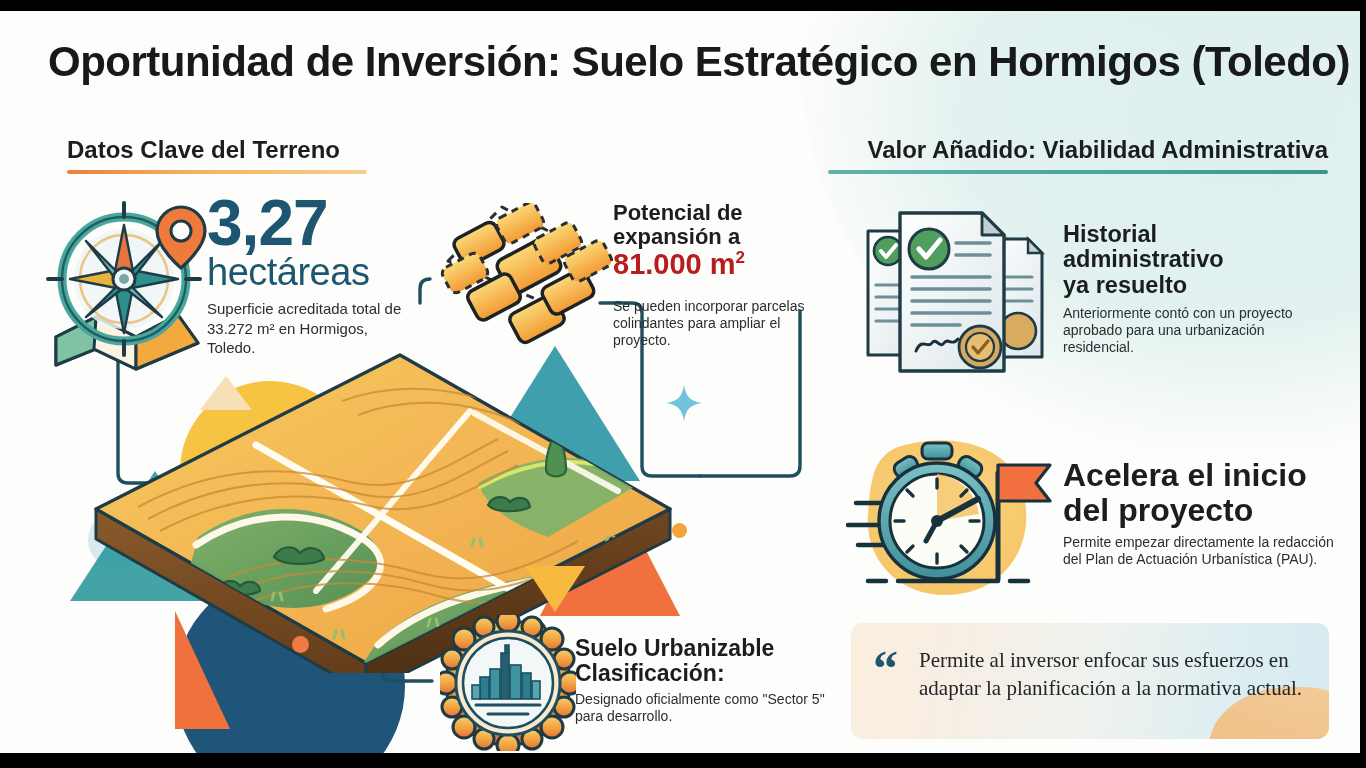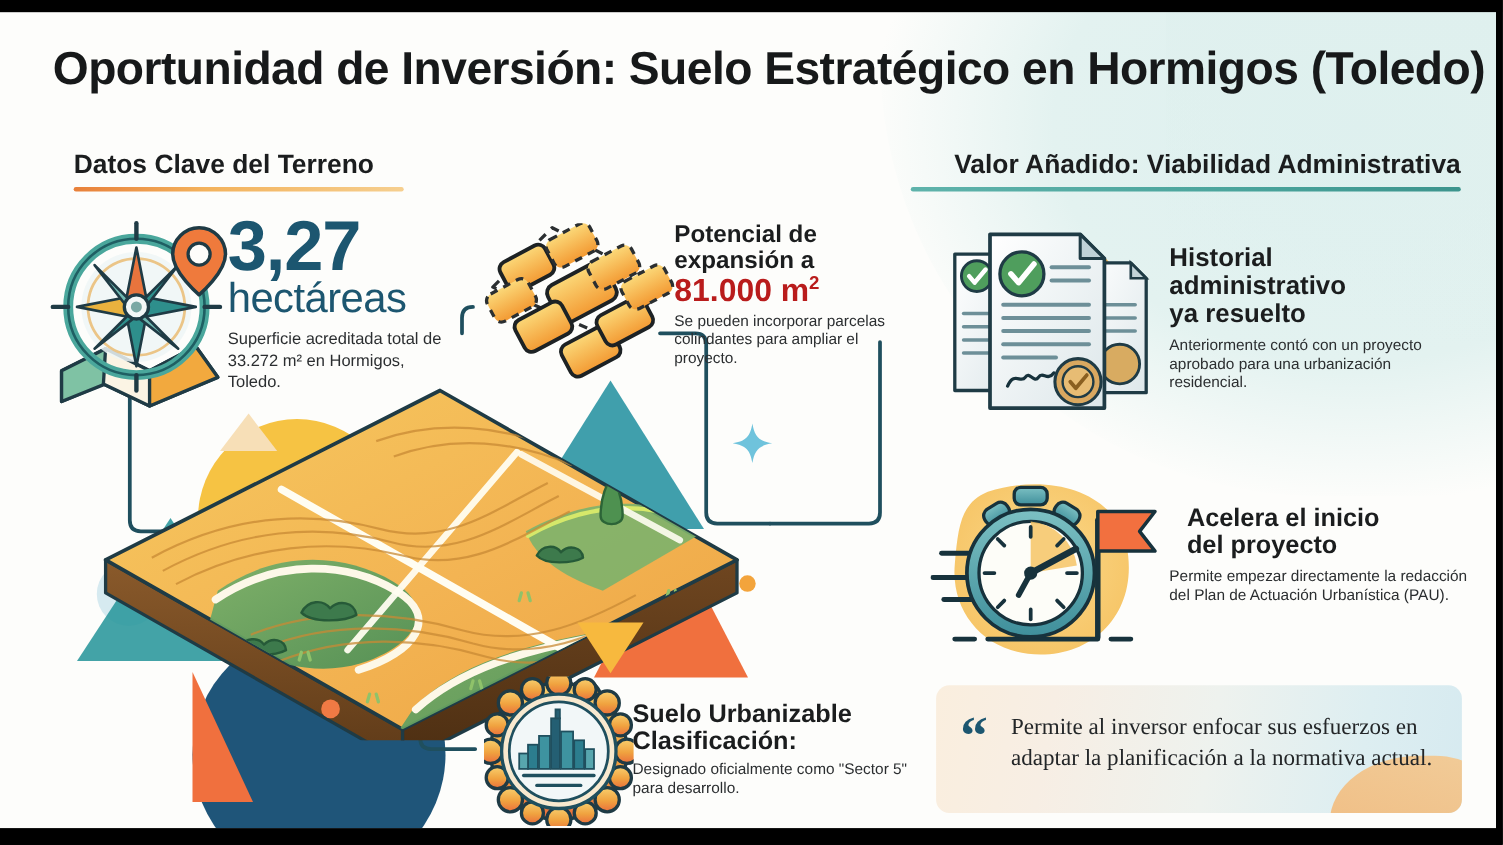--- a/index.html
+++ b/index.html
@@ -46,32 +46,32 @@
   
   #blk-hect{left:207px;top:186px;width:200px;}
   #blk-hect .big{font-size:64px;font-weight:bold;color:#1c5670;line-height:.82;letter-spacing:-1px;}
   #blk-hect .sub{font-size:38px;font-weight:normal;color:#1c5670;line-height:1;margin-top:4px;letter-spacing:-.5px;}
   #blk-hect .bd{margin-top:8px;font-size:15px;line-height:1.28;}
 
   #blk-exp{left:613px;top:190px;width:195px;}
   #blk-exp .hd{font-size:22px;}
   #blk-exp .big{font-size:29px;font-weight:bold;color:#b91c1c;line-height:1.05;}
   #blk-exp .big sup{font-size:17px;}
-  #blk-exp .bd{font-size:14px;margin-top:3px;}
+  #blk-exp .bd{font-size:14px;margin-top:19px;}
 
   #blk-clas{left:575px;top:625px;width:250px;}
   #blk-clas .hd{font-size:23px;}
   #blk-clas .bd{font-size:14px;}
 
   #blk-hist{left:1063px;top:211px;width:270px;}
   #blk-hist .hd{font-size:23.5px;}
   #blk-hist .bd{font-size:14px;margin-top:7px;}
 
   #blk-acel{left:1063px;top:447px;width:275px;}
-  #blk-acel .hd{font-size:23px;margin-left:16px;}
+  #blk-acel .hd{font-size:32px;}
   #blk-acel .bd{font-size:14px;margin-top:7px;}
 
   
   #quote{position:absolute;left:851px;top:612px;width:478px;height:116px;
     border-radius:12px;
     background:linear-gradient(100deg,#faeede 0%,#f7eee4 22%,#eef2ee 52%,#ddeef1 80%,#d6eaf0 100%);
     overflow:hidden;}
   #quote .blob{position:absolute;right:-30px;bottom:-58px;width:150px;height:110px;
     background:linear-gradient(200deg,#f6c78a,#f2b06a);border-radius:60% 40% 50% 50%;opacity:.85;}
   #quote .qmark{position:absolute;left:22px;top:20px;font-family:"Liberation Serif",serif;

